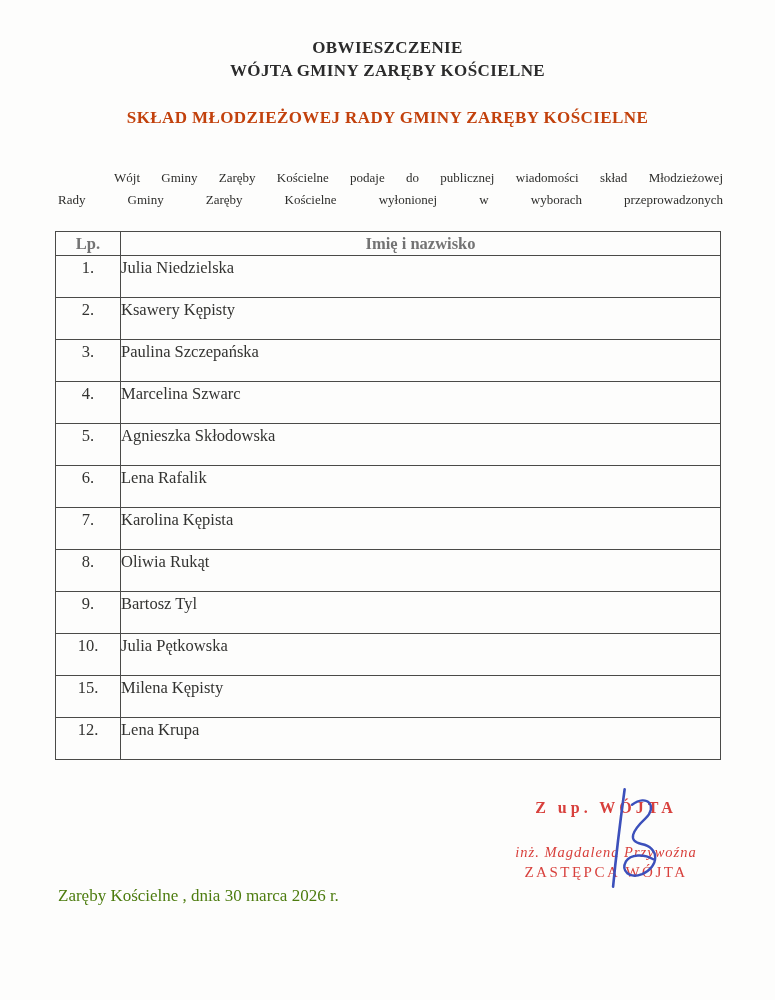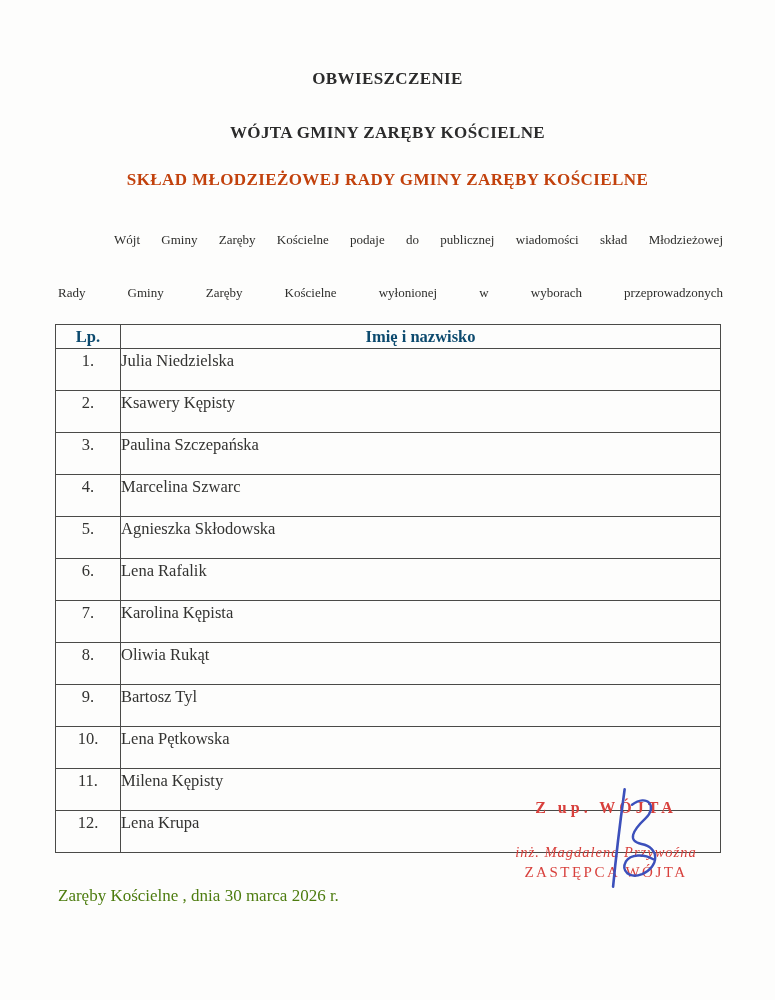--- a/index.html
+++ b/index.html
@@ -32,41 +32,41 @@
     color:#c2410c;
   }
 
   
   .paragraph {
     margin:39px 52px 0 58px;
     font-size:13px;
     line-height:21.5px;
     color:#2e2e2c;
   }
-  .para-line { display:block;margin-top:31px; }
+  .para-line { display:block; }
   .para-line.first { text-indent:56px; }
   .para-line.justify { text-align:justify; text-align-last:justify; }
 
   
   table.roster {
     margin:21px 0 0 55px;
     width:666px;
     border-collapse:collapse;
     table-layout:fixed;
     font-size:16.5px;
     color:#333331;
   }
   table.roster th, table.roster td { border:1.4px solid #4a4a48; }
   table.roster th {
     height:23px;
     font-weight:bold;
     text-align:center;
     vertical-align:middle;
     padding:0;
-    color:#0c4a6e;
+    color:#737373;
   }
   table.roster td {
     height:39px;
     vertical-align:top;
     padding:2px 0 0 0;
   }
   .col-lp { width:64px; }
   td.col-lp { text-align:center; }
   td.col-name { padding-left:12px; }
 
@@ -158,24 +158,24 @@
         <tr>
           <td class="col-lp">8.</td>
           <td class="col-name">Oliwia Rukąt</td>
         </tr>
         <tr>
           <td class="col-lp">9.</td>
           <td class="col-name">Bartosz Tyl</td>
         </tr>
         <tr>
           <td class="col-lp">10.</td>
-          <td class="col-name">Lena Pętkowska</td>
+          <td class="col-name">Julia Pętkowska</td>
         </tr>
         <tr>
-          <td class="col-lp">11.</td>
+          <td class="col-lp">15.</td>
           <td class="col-name">Milena Kępisty</td>
         </tr>
         <tr>
           <td class="col-lp">12.</td>
           <td class="col-name">Lena Krupa</td>
         </tr>
       </tbody>
   </table>
 
   <div class="sig-block">

